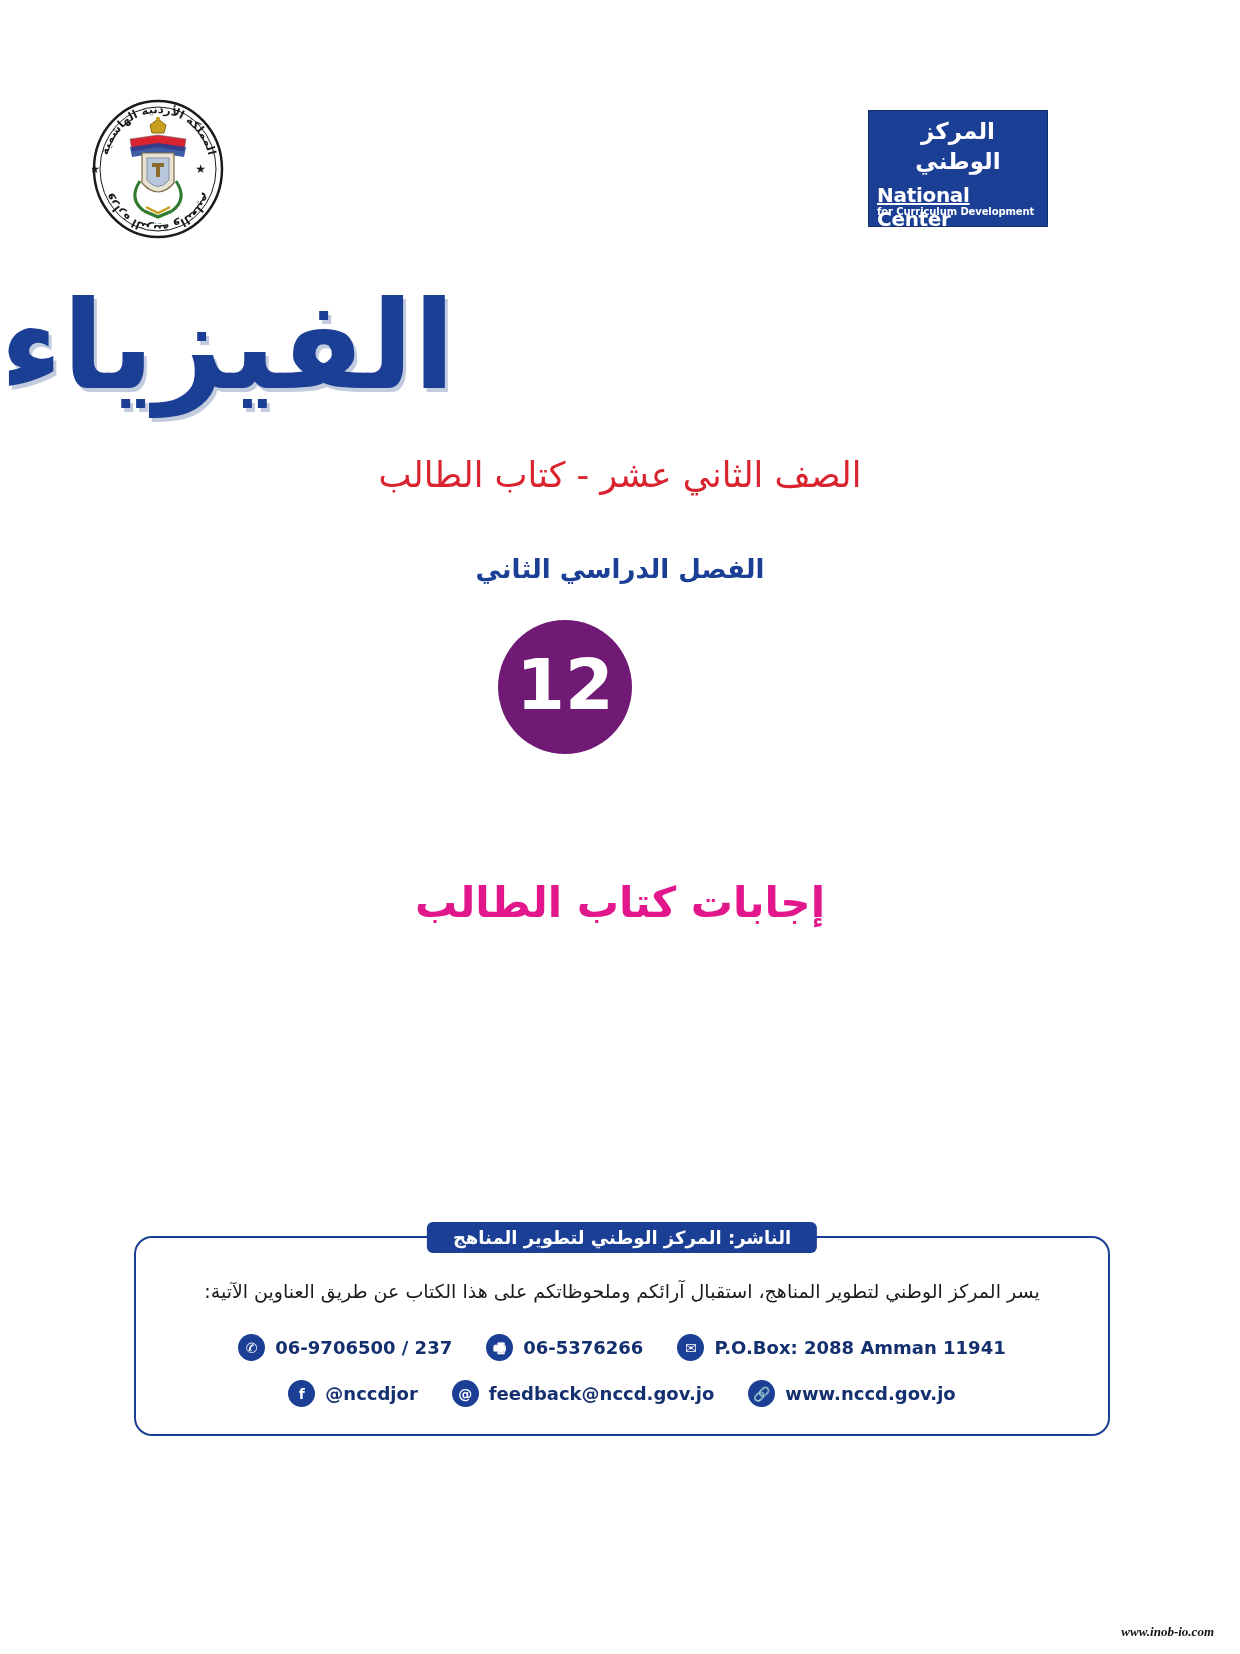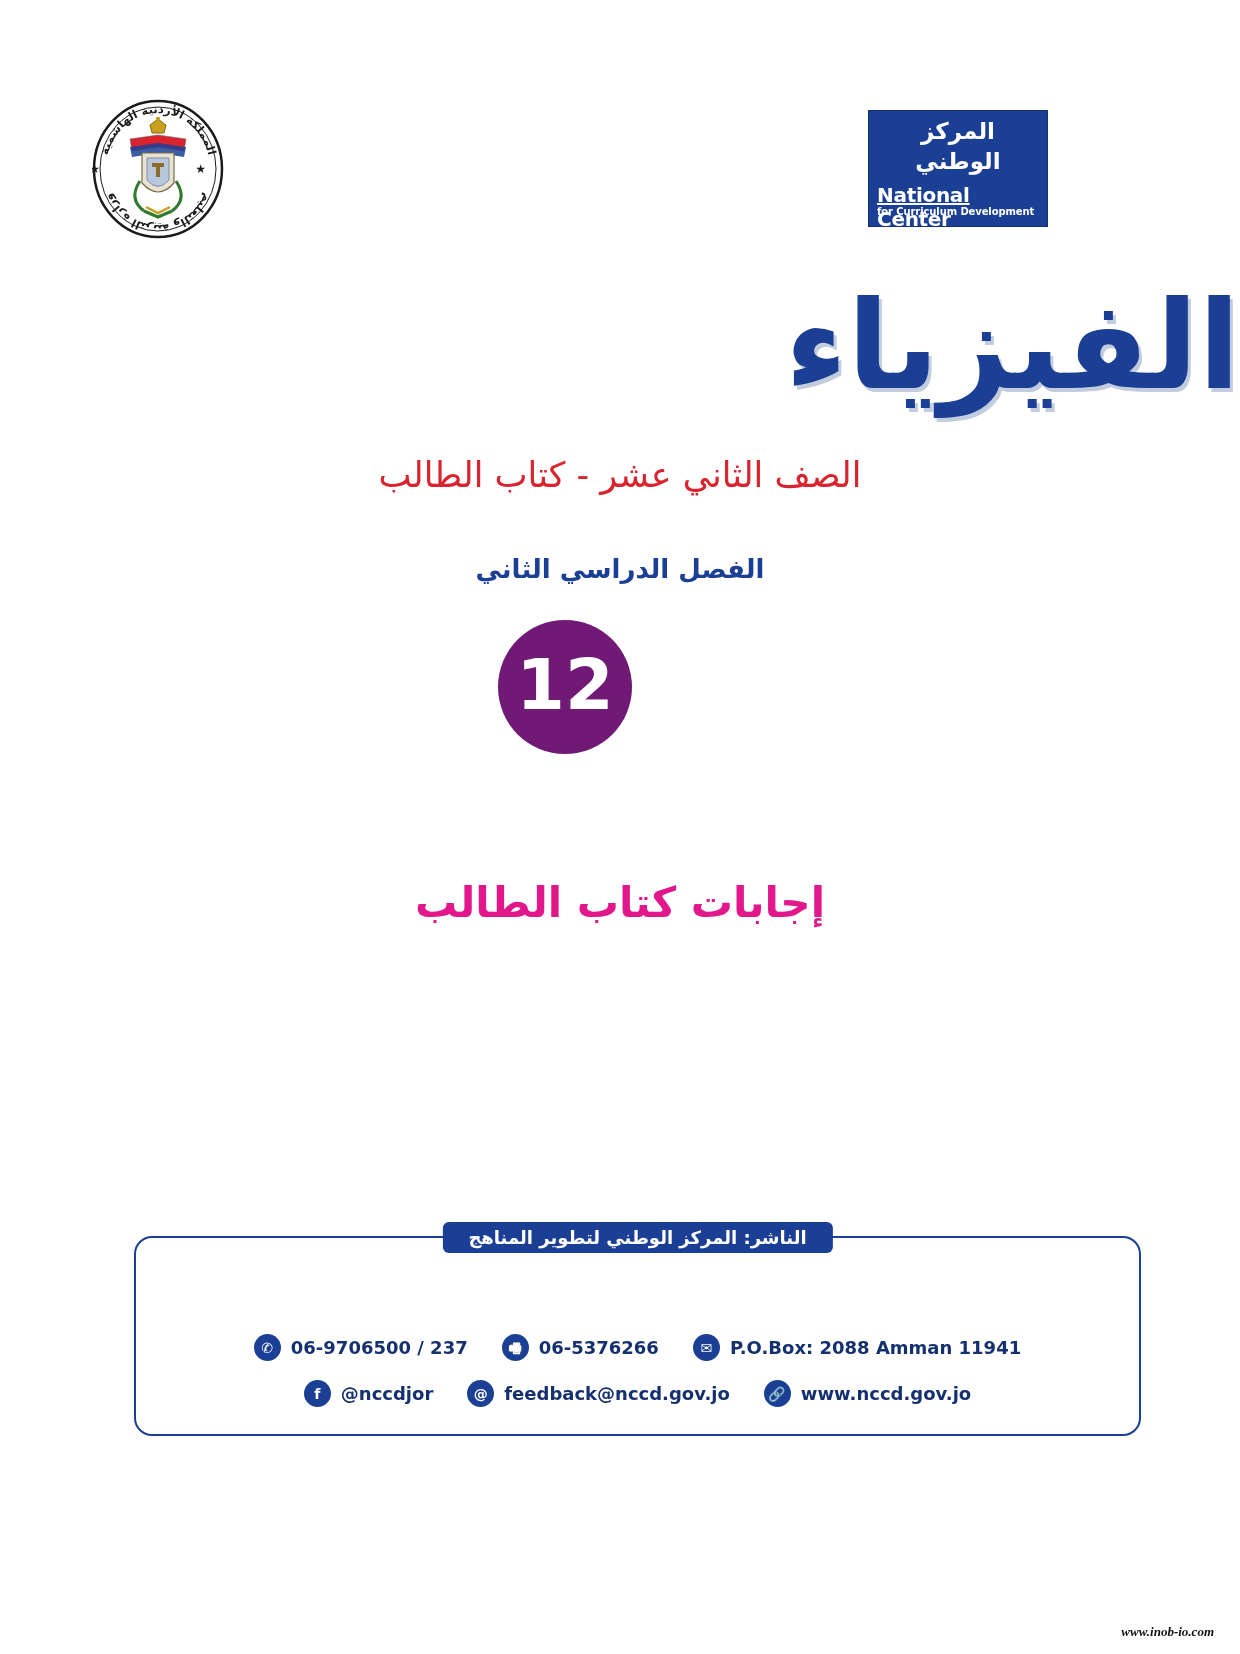--- a/index.html
+++ b/index.html
@@ -94,21 +94,21 @@
     direction: ltr;
     letter-spacing: -0.1px;
   }
 
   
   .title-main {
     position: absolute;
     top: 270px;
     left: 0;
     width: 1240px;
-    text-align: right;
+    text-align: left;
     font-size: 122px;
     font-weight: bold;
     color: #1b3f94;
     line-height: 1.25;
     letter-spacing: -2px;
     text-shadow: 3px 4px 0 #c3ccdf;
     font-family: "DejaVu Sans", sans-serif;
   }
 
   .title-sub1 {
@@ -170,21 +170,20 @@
   
   .publisher-box {
     position: absolute;
     left: 134px;
     top: 1236px;
     width: 972px;
     height: 196px;
     border: 2px solid #1b3f94;
     border-radius: 18px;
     background: #ffffff;
-    padding-left: 31px;
   }
   .publisher-banner {
     position: absolute;
     left: 50%;
     top: -16px;
     transform: translateX(-50%);
     background: #1b3f94;
     color: #ffffff;
     font-size: 18px;
     font-weight: bold;
@@ -307,20 +306,21 @@
 <div class="title-sub2">الفصل الدراسي الثاني</div>
 
 <div class="grade-badge">
   <span>12</span>
 </div>
 
 <div class="answers-title">إجابات كتاب الطالب</div>
 
 <div class="publisher-box">
   <div class="publisher-banner">الناشر: المركز الوطني لتطوير المناهج</div>
+  <div class="publisher-note">يسر المركز الوطني لتطوير المناهج، استقبال آرائكم وملحوظاتكم على هذا الكتاب عن طريق العناوين الآتية:</div>
 
   <div class="contact-row row1">
     <div class="contact-item">
       <span class="c-icon">✆</span>
       <span>06-9706500 / 237</span>
     </div>
     <div class="contact-item">
       <span class="c-icon">🖷</span>
       <span>06-5376266</span>
     </div>

